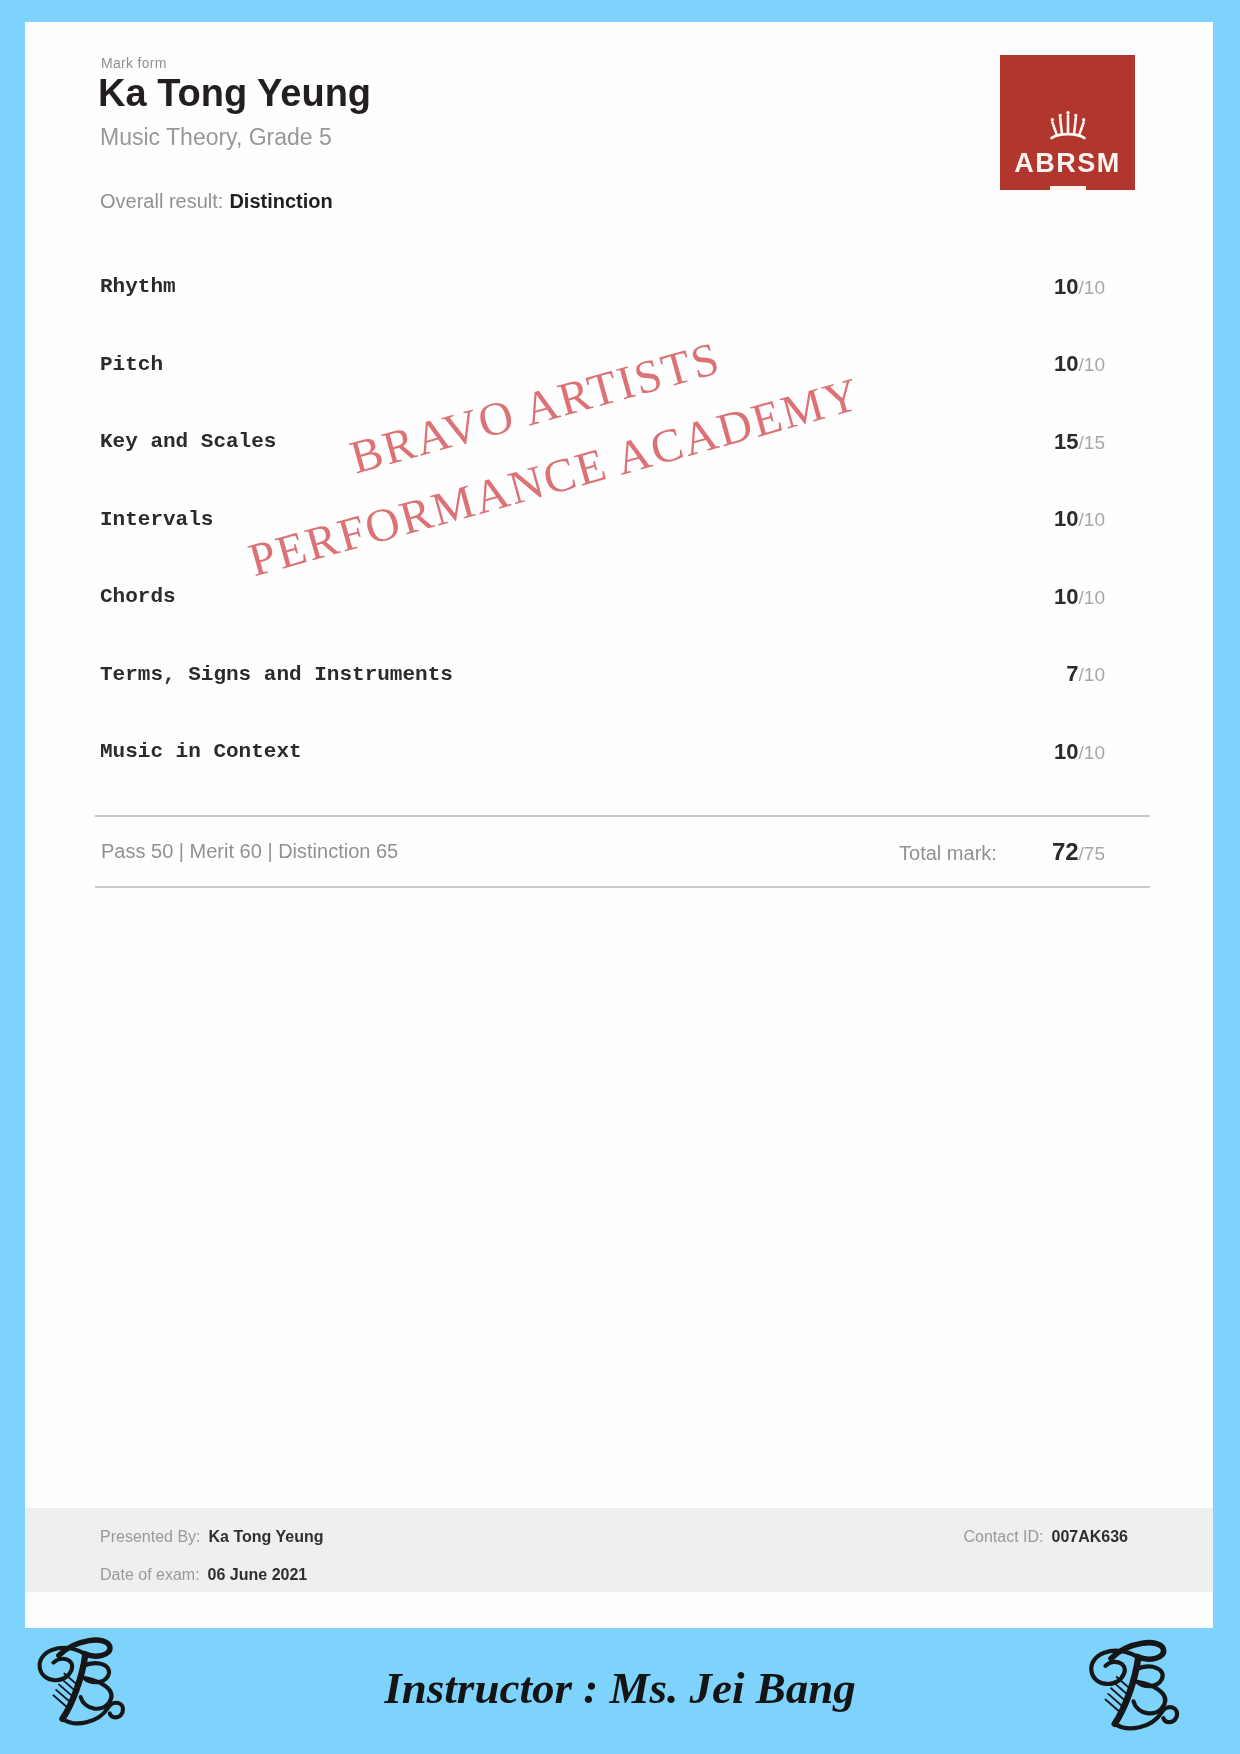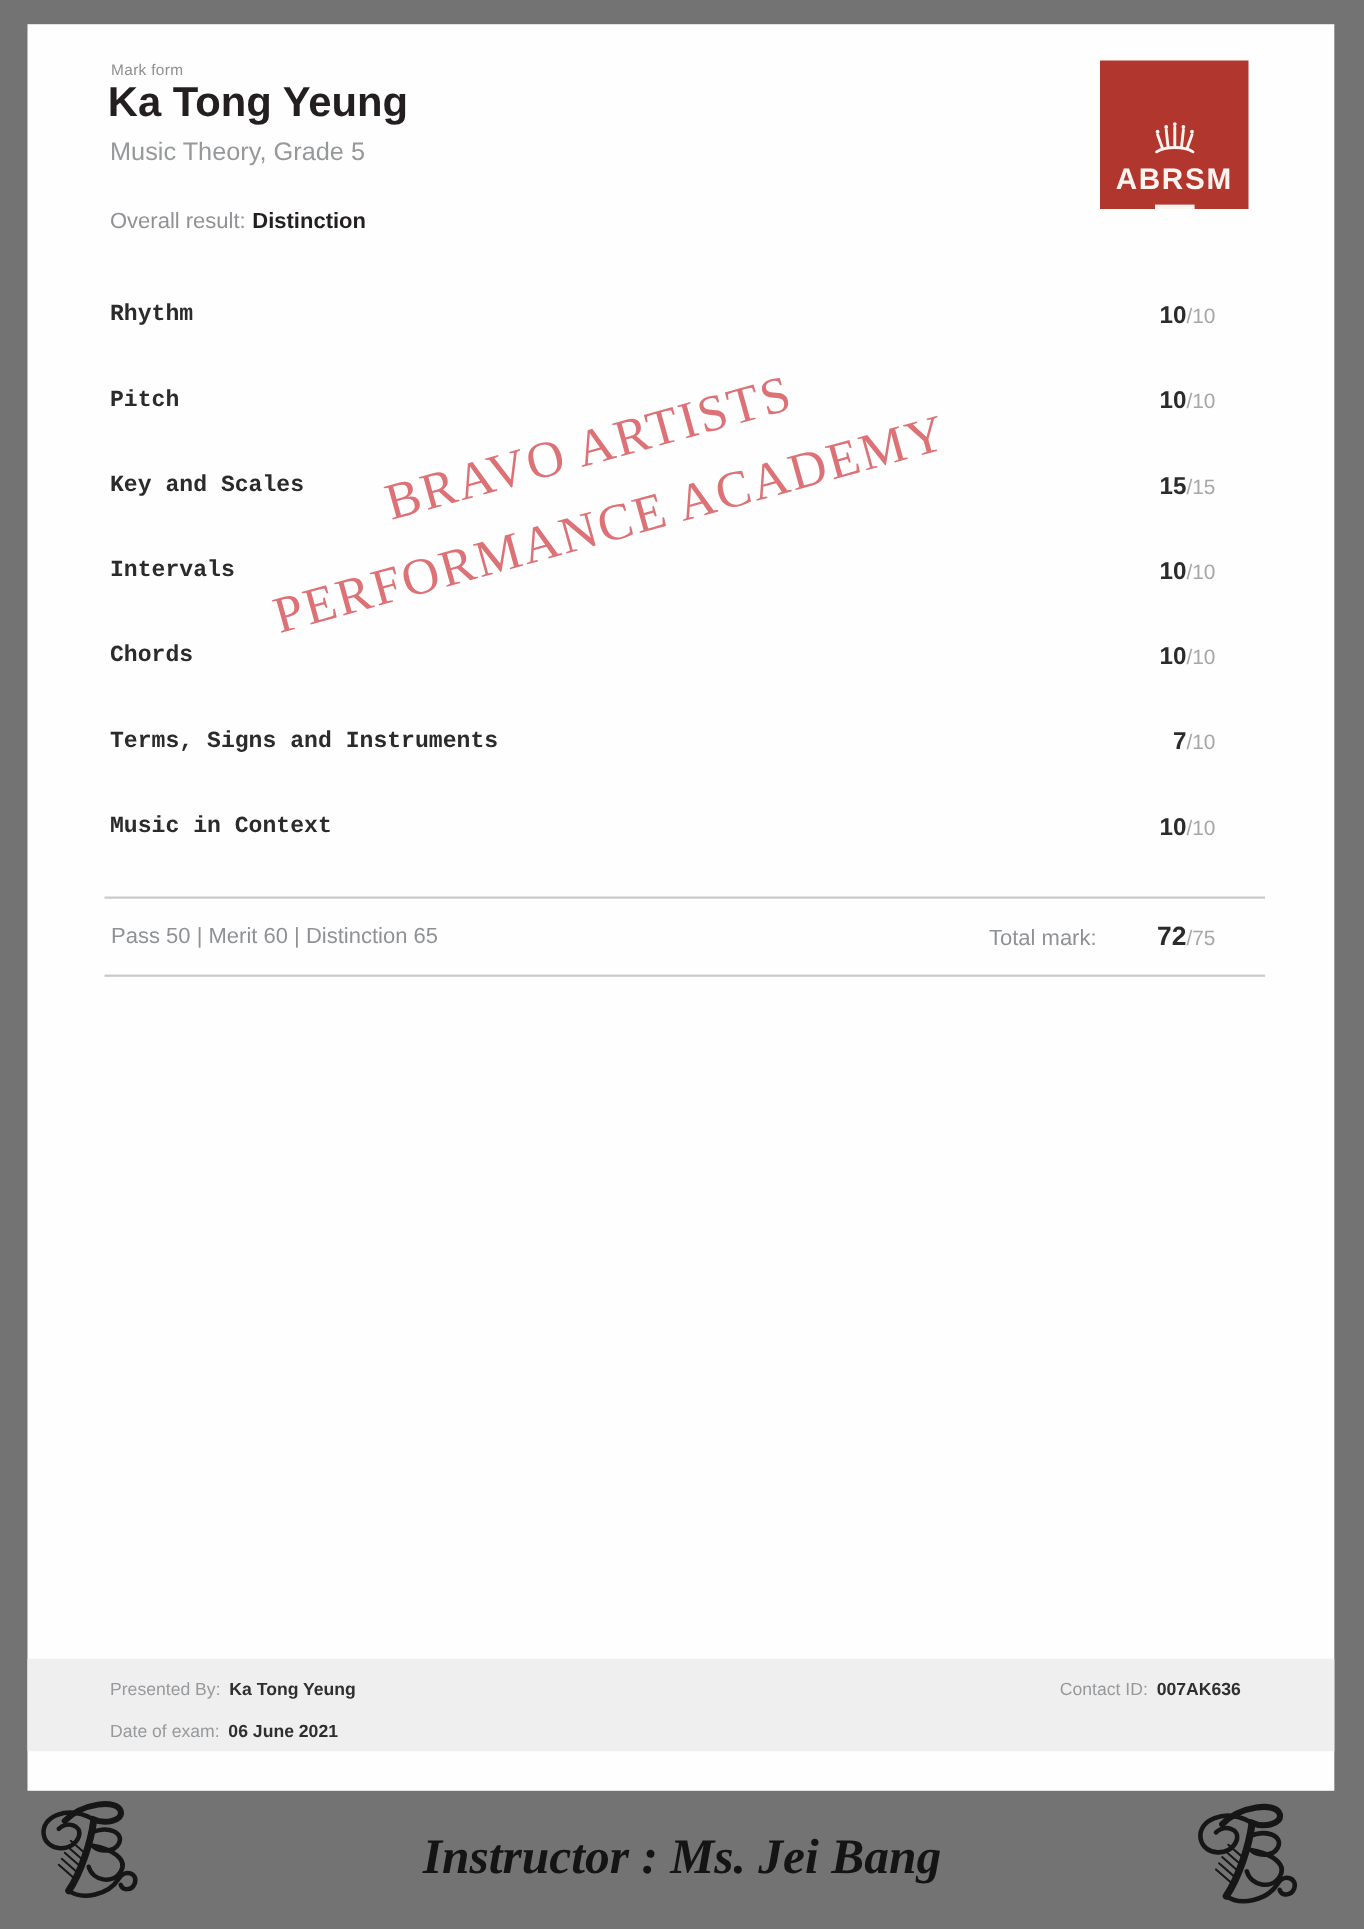--- a/index.html
+++ b/index.html
@@ -1,19 +1,19 @@
 <!DOCTYPE html>
 <html><head>
 <meta charset="utf-8">
 <style>
   * { margin:0; padding:0; box-sizing:border-box; }
   body { background:#6fc9d6; }
   .canvas {
     position:relative; width:1240px; height:1754px;
-    background:#737373; overflow:hidden;
+    background:#7dd3fc; overflow:hidden;
     font-family:"Liberation Sans", sans-serif;
   }
   .paper {
     position:absolute; left:25px; top:22px; width:1188px; height:1606px;
     background:#fefefe;
   }
   
   .form-label { position:absolute; left:76px; top:33px; font-size:14px; color:#8f8f8f; letter-spacing:.3px; }
   .candidate  { position:absolute; left:73px; top:50px; font-size:38px; font-weight:bold; color:#231f20; }
   .subject    { position:absolute; left:75px; top:102px; font-size:23px; color:#96989a; }

